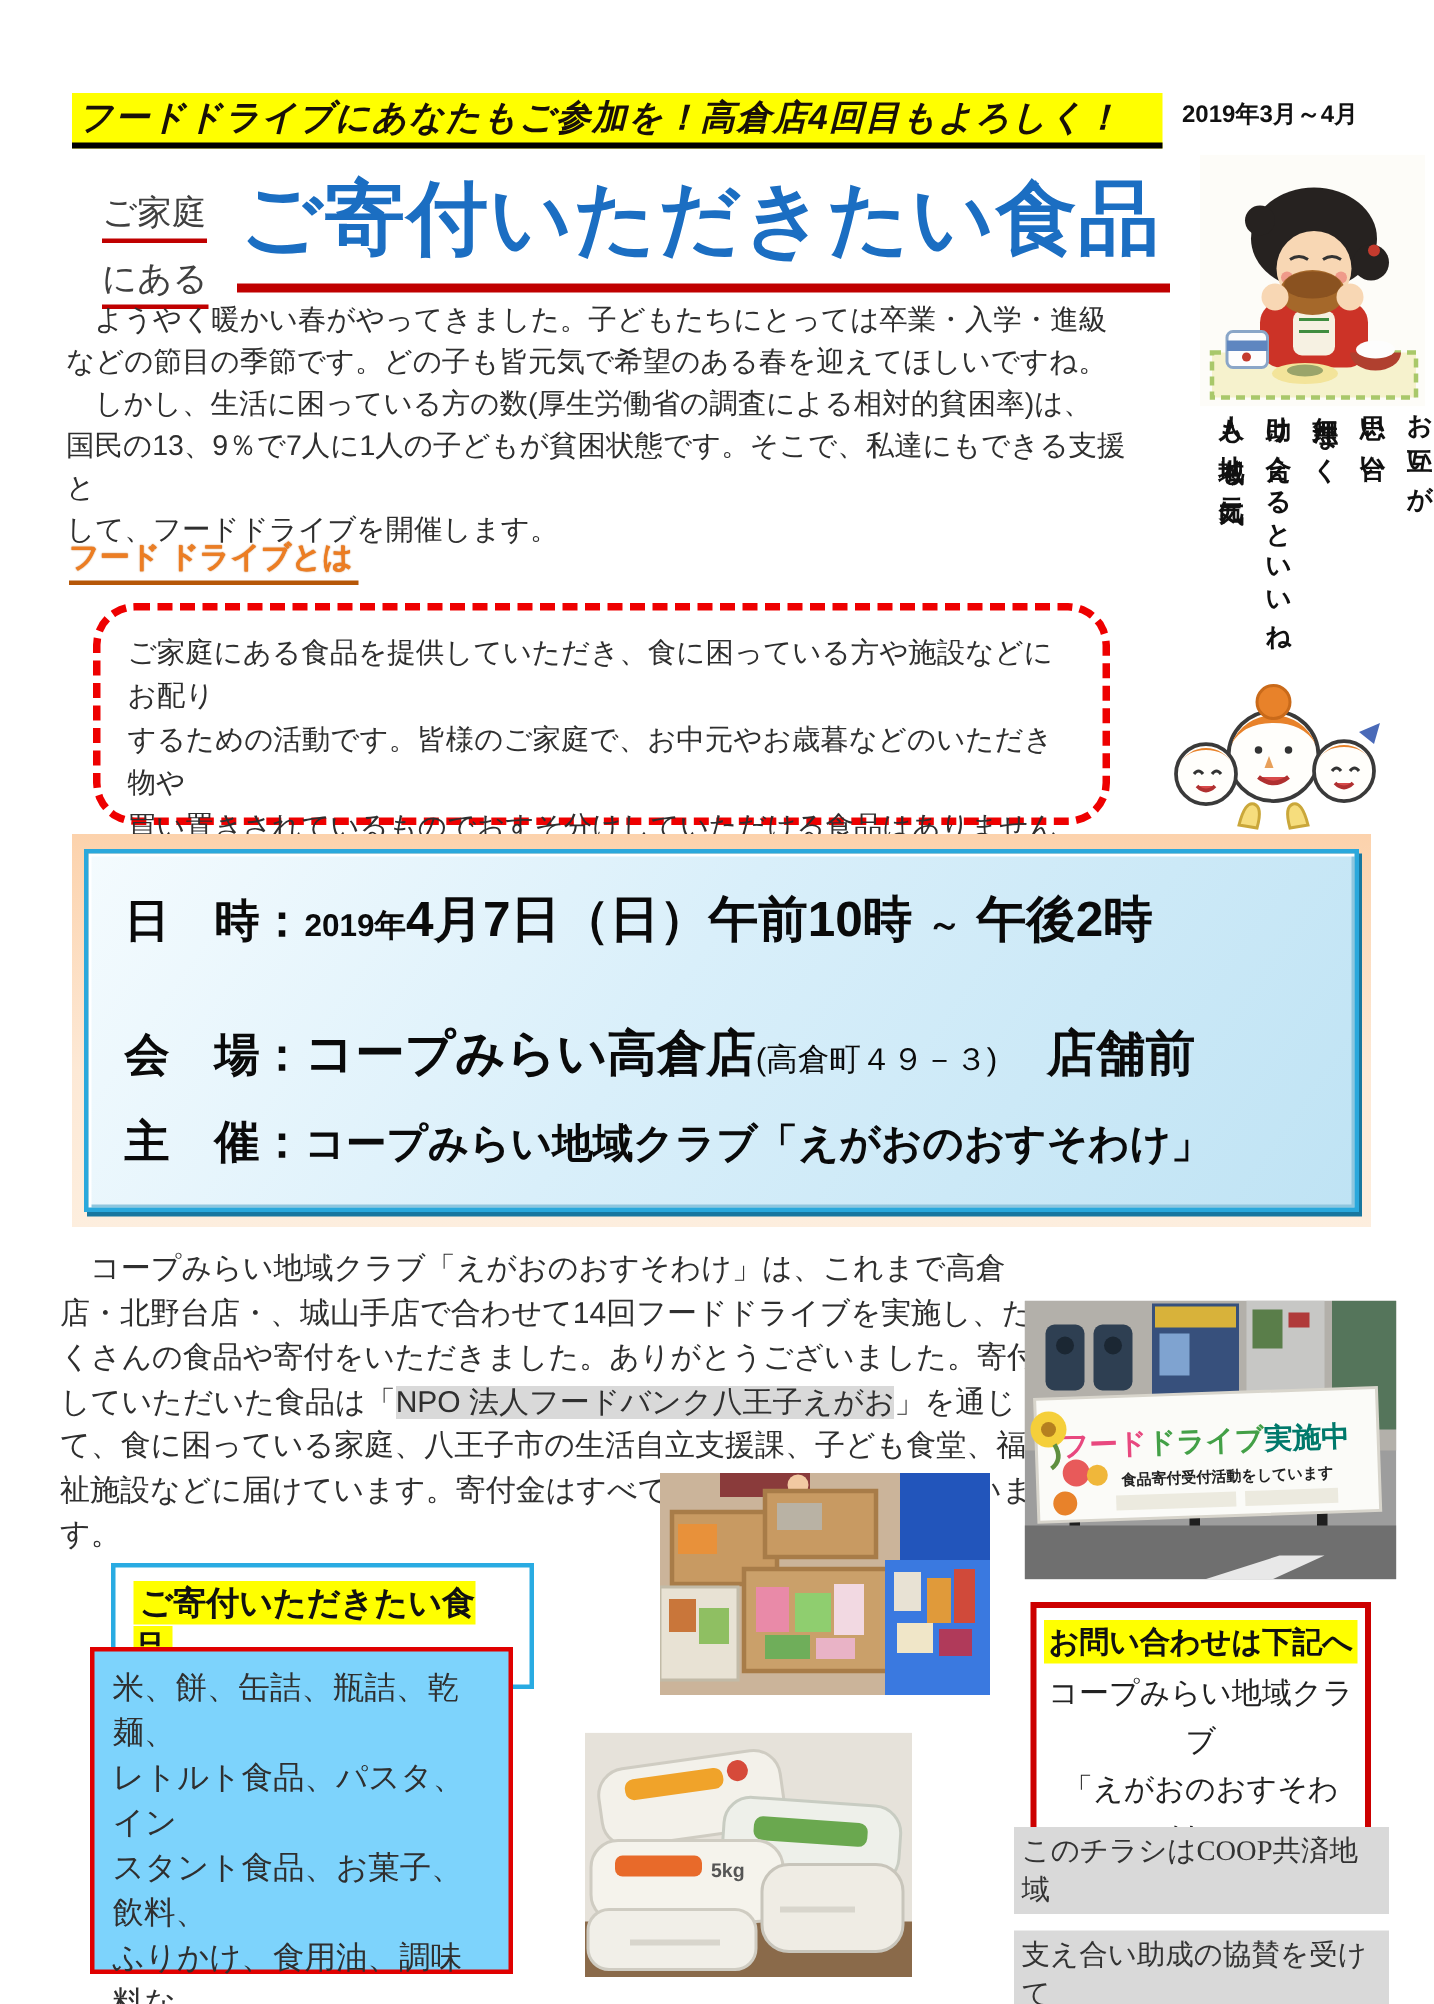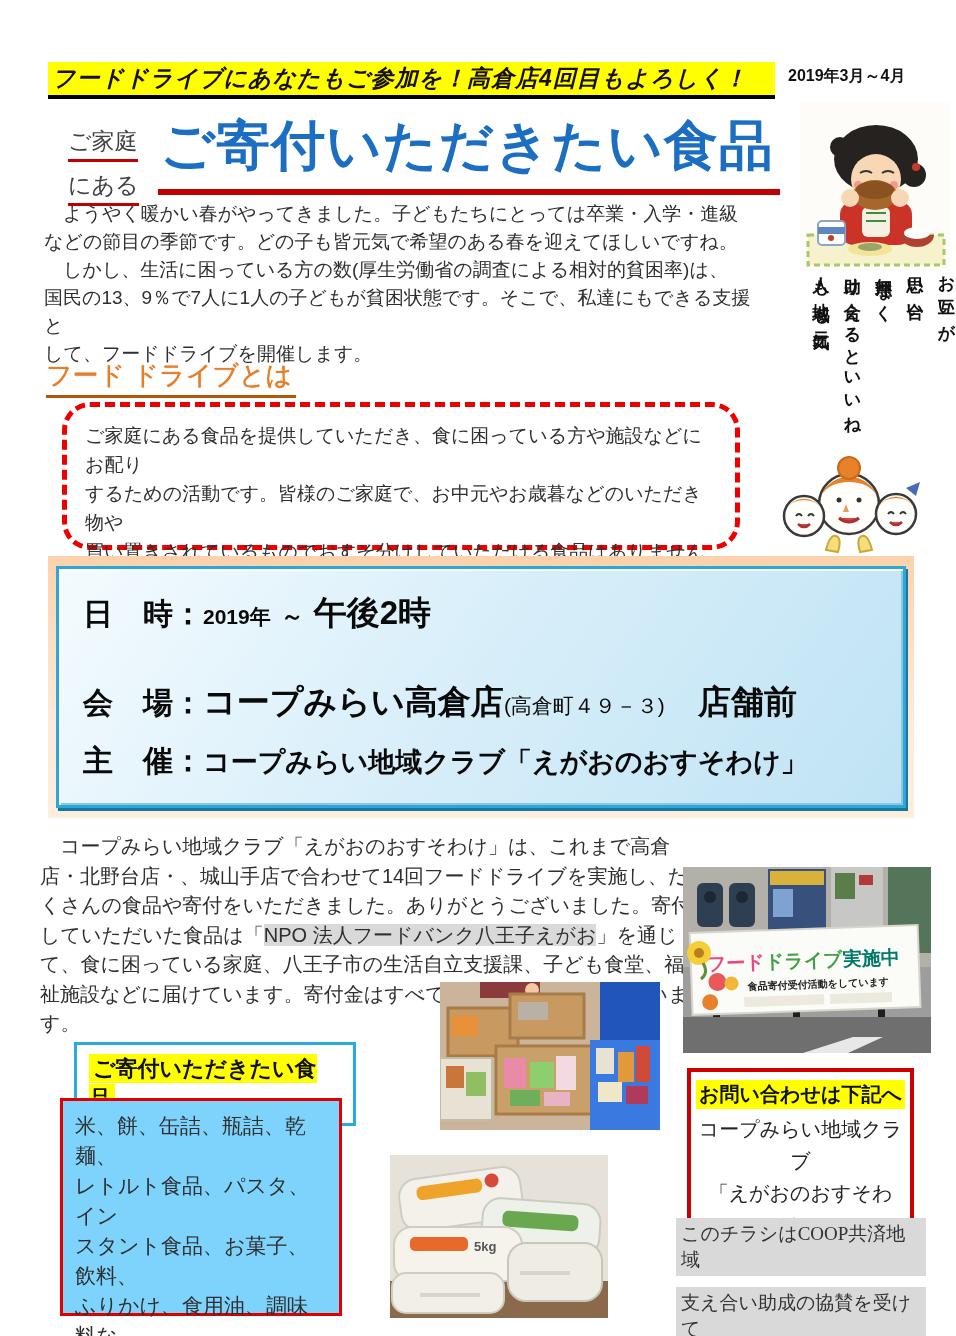--- a/index.html
+++ b/index.html
@@ -22,21 +22,21 @@
   
   .intro{position:absolute;left:44px;top:200px;width:724px;font-size:19px;line-height:28px;
          color:#2f2f2f;white-space:pre-line;}
 
   
   .tagline{position:absolute;left:772px;top:264px;height:210px;width:184px;
            writing-mode:vertical-rl;font-weight:bold;font-size:17px;color:#111;letter-spacing:3px;}
   .tagline span{display:block;margin-left:11px;line-height:1.2;}
 
   
-  .what-heading{position:absolute;left:46px;top:358px;font-size:26px;font-weight:normal;color:#ed7d22;
+  .what-heading{position:absolute;left:46px;top:358px;font-size:20px;font-weight:bold;color:#ed7d22;
                 text-shadow:0 0 1px #b65708;border-bottom:3px solid #b65708;padding:0 4px 2px 0;}
   .dashed-box{position:absolute;left:62px;top:402px;width:678px;height:148px;box-sizing:border-box;
               border:5px dashed #ee0000;border-radius:28px;padding:14px 18px;
               font-size:19px;line-height:29px;color:#2f2f2f;white-space:pre-line;}
 
   
   .event-wrap{position:absolute;left:48px;top:556px;width:866px;height:262px;box-sizing:border-box;
               background:linear-gradient(180deg,#fcd2ac 0%,#fde9d6 60%,#fdeede 100%);padding:10px 8px;}
   .event-box{width:100%;height:100%;box-sizing:border-box;border:3px solid #2aa8dc;
              background:linear-gradient(125deg,#f4fbfe 0%,#d9effa 45%,#bfe3f4 100%);
@@ -168,20 +168,21 @@
   <div class="dashed-box">ご家庭にある食品を提供していただき、食に困っている方や施設などにお配り
 するための活動です。皆様のご家庭で、お中元やお歳暮などのいただき物や
 買い置きされているものでおすそ分けしていただける食品はありませんか？少
 量でも構いません。ぜひご協力をお願い致します。</div>
 
   <div class="event-wrap">
     <div class="event-box">
       <div class="event-row r1">
         <span class="ev-label">日　時：</span>
         <span class="ev-small">2019年</span>
+        <span class="ev-big">4月7日（日）午前10時</span>
         <span class="ev-tilde">～</span>
         <span class="ev-big">午後2時</span>
       </div>
       <div class="event-row r2">
         <span class="ev-label">会　場：</span>
         <span class="ev-big">コープみらい高倉店</span>
         <span class="ev-addr">(高倉町４９－３)</span>
         <span class="ev-big">　店舗前</span>
       </div>
       <div class="event-row r3">

